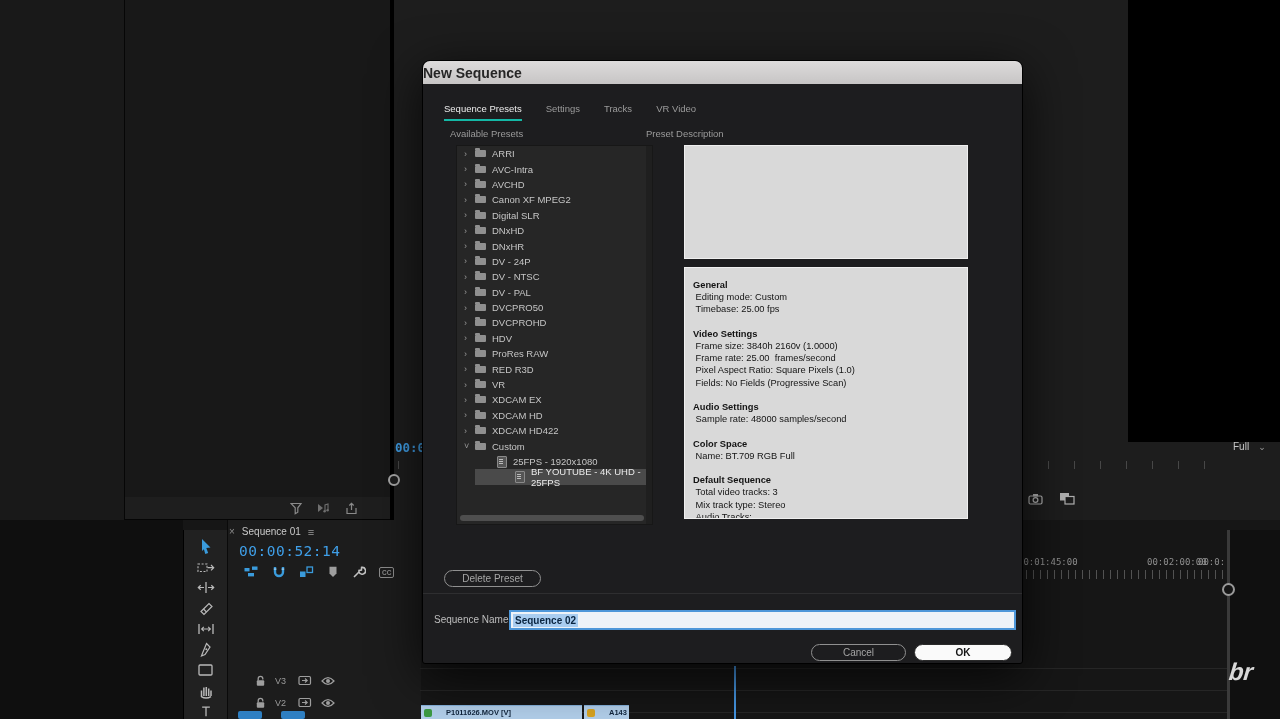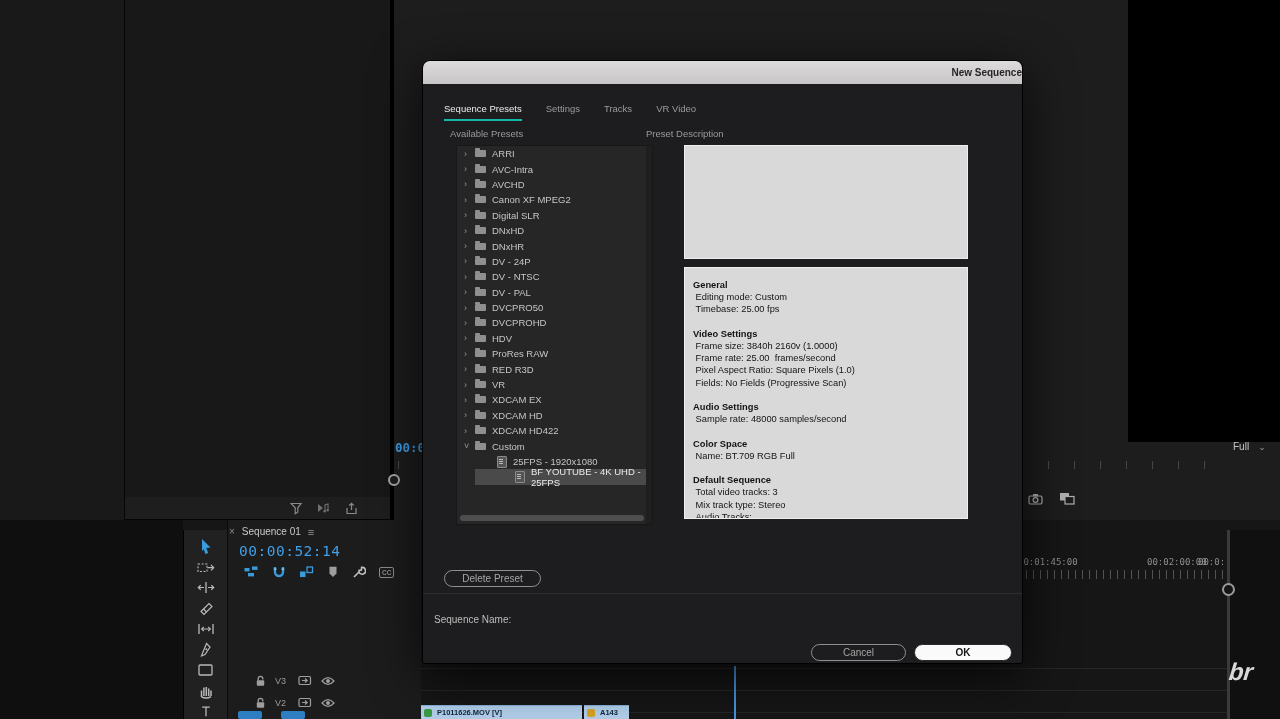--- a/index.html
+++ b/index.html
@@ -41,30 +41,30 @@
   .ruler-ticks{left:1012px;top:570px;width:213px;height:9px;
        background:repeating-linear-gradient(90deg,#525252 0 1px,transparent 1px 7px);}
   .lane-line{height:1px;background:#262626;}
   .playhead{left:734px;top:666px;width:2px;height:53px;background:#4596e3;}
   .v-div{left:1227px;top:530px;width:3px;height:189px;background:#3a3a3a;}
   .sliver{left:1230px;top:530px;width:50px;height:189px;background:#101010;}
   .scroll-knob{left:1222px;top:583px;width:9px;height:9px;border:2px solid #9a9a9a;border-radius:50%;background:#151515;}
   .watermark{left:1229px;top:658px;color:rgba(240,240,240,.9);font-size:24px;font-style:italic;font-weight:700;transform:skewX(-6deg);}
   
   .clip{top:705px;height:14px;background:#b3d0ec;border-top:1px solid #86b3de;display:flex;align-items:center;
-        gap:5px;padding:0 3px;box-sizing:border-box;overflow:hidden;}
+        gap:14px;padding:0 3px;box-sizing:border-box;overflow:hidden;}
   .clip-label{font-size:7.5px;font-weight:700;color:#10243c;white-space:nowrap;}
   .badge{width:8px;height:8px;border-radius:2px;flex:0 0 auto;}
   .chip{top:711px;height:8px;width:24px;background:#2e7fc2;border-radius:2px;}
   
   .dialog{left:422px;top:60px;width:601px;height:604px;background:#1d1d1f;border-radius:8px 8px 3px 3px;
       box-shadow:0 12px 50px rgba(0,0,0,.75);border:1px solid #000;box-sizing:border-box;}
   .dlg-title{position:absolute;left:0;top:0;right:0;height:23px;border-radius:7px 7px 0 0;
-      background:linear-gradient(#dddbdb,#c7c5c5);color:#262626;font-weight:700;font-size:10px;
-      display:flex;align-items:center;justify-content:flex-end;}
+      background:linear-gradient(#dddbdb,#c7c5c5);color:#262626;font-weight:700;font-size:14px;
+      display:flex;align-items:center;justify-content:flex-start;}
   .dlg-tabs{position:absolute;left:21px;top:42px;display:flex;gap:24px;font-size:9.5px;color:#9b9b9b;}
   .dlg-tab{padding-bottom:5px;cursor:default;}
   .dlg-tab.active{color:#ececec;border-bottom:2px solid #14b8a6;}
   .sec-label{position:absolute;font-size:9.5px;color:#9b9b9b;}
   .tree{position:absolute;left:33px;top:84px;width:197px;height:380px;background:#262626;
       border:1px solid #171717;box-sizing:border-box;overflow:hidden;}
   .trow{height:15.4px;display:flex;align-items:center;padding-left:7px;font-size:9.5px;color:#c6c6c6;}
   .trow .chev{width:9px;color:#9a9a9a;font-size:9px;}
   .trow.file{padding-left:40px;}
   .trow.sel{background:#4a4a4a;color:#eaeaea;margin-left:18px;}
@@ -465,18 +465,21 @@
       <div class="dline"> Total video tracks: 3</div>
       <div class="dline"> Mix track type: Stereo</div>
       <div class="dline"> Audio Tracks:</div>
       <div class="dline"> Audio 1: Standard</div>
     </div>
 
     <div class="pill btn-delete">Delete Preset</div>
     <div class="dlg-sep"></div>
 
     <div class="seq-label">Sequence Name:</div>
+    <div class="seq-input">
+      <span class="seq-text">Sequence 02</span>
+    </div>
 
     <div class="pill btn-cancel">Cancel</div>
     <div class="btn-ok">OK</div>
   </div>
 
 </div>
 
 </body></html>

